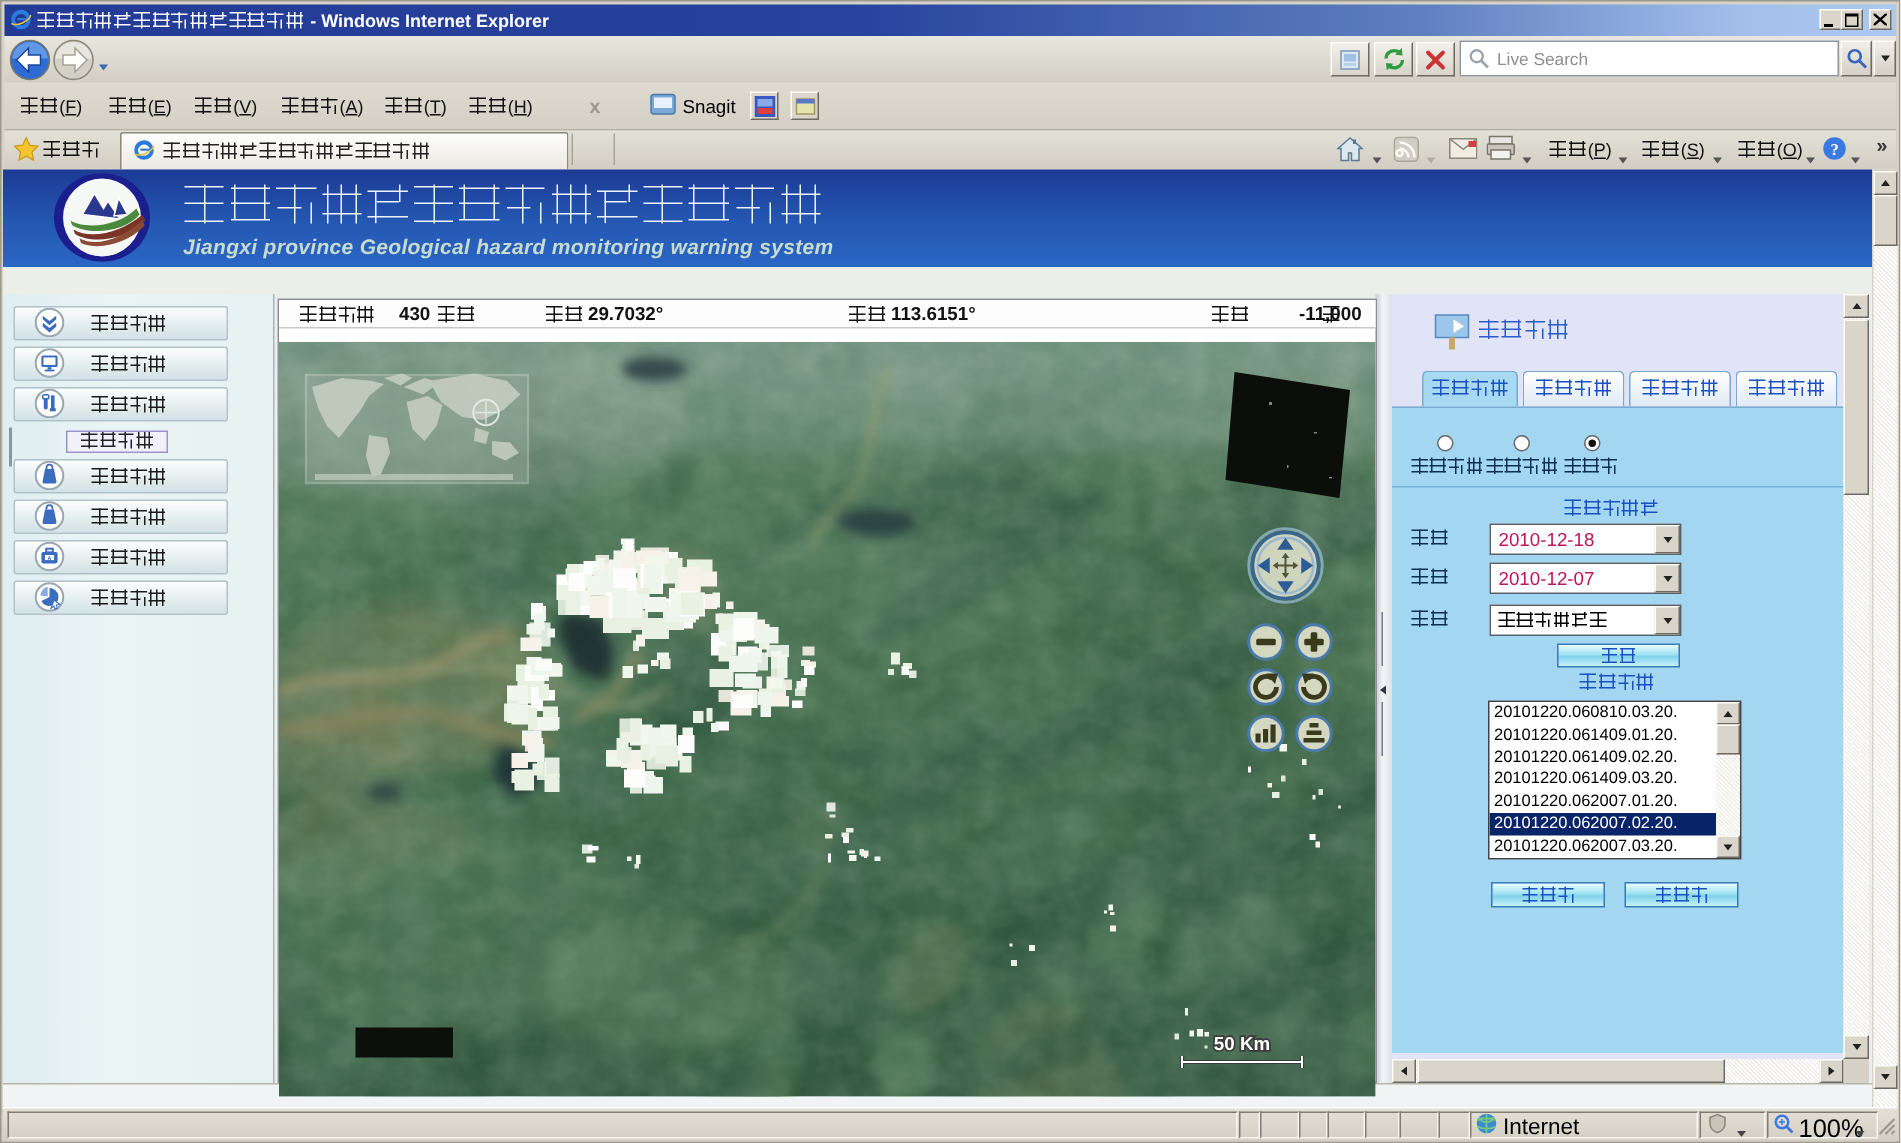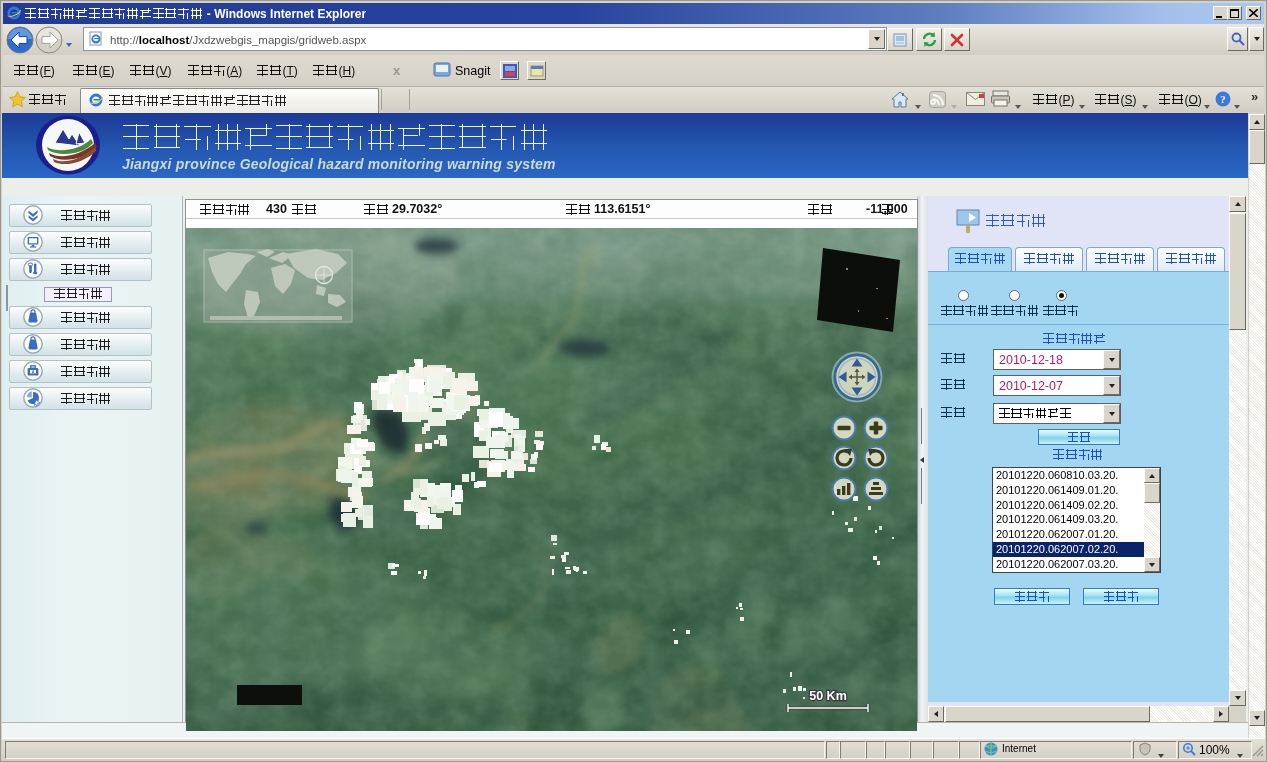--- a/index.html
+++ b/index.html
@@ -62,50 +62,47 @@
           <path d="M14 2a12 12 0 0 1 12 11H2A12 12 0 0 1 14 2z" fill="#7cb0f0" opacity="0.65"></path>
           <path d="M13 6L5 14l8 8v-4.6h8v-6.8h-8z" fill="#fff" stroke="#17459c" stroke-width="1"></path>
         </svg></span>
       <span class="ab" style="left:32px;top:2px"><svg width="28" height="28">
           <circle cx="14" cy="14" r="13" fill="#d3d0c6"></circle>
           <circle cx="14" cy="14" r="13" fill="none" stroke="#8a8678" stroke-width="1"></circle>
           <path d="M14 2a12 12 0 0 1 12 11H2A12 12 0 0 1 14 2z" fill="#ecebe4" opacity="0.8"></path>
           <path d="M15 6l8 8-8 8v-4.6H7v-6.8h8z" fill="#fdfdfb" stroke="#a5a196" stroke-width="1"></path>
         </svg></span>
       <span class="ab" style="left:63px;top:12px"><span class="tri-d" style="border-top-color:#3a6ab8"></span></span>
-      <div class="ab" style="left:80px;top:3px;width:804px;height:24px;background:#fff;border:1px solid #8a96a0;box-sizing:border-box">
-        <span class="ab" style="left:4px;top:3px;width:16px;height:16px"><svg width="16" height="16" viewBox="0 0 16 16">
-            <rect x="2" y="1" width="11" height="13" fill="#fff" stroke="#8899aa"></rect>
-            <path d="M8 5.5A4.5 4.5 0 1 0 12.5 10l-1.8.1A2.8 2.8 0 0 1 5.2 10 2.8 2.8 0 0 1 8 7.2c1.3 0 2.3.8 2.6 1.9l-4.3-.1c0 .5 0 .6.1 1h6A4.5 4.5 0 0 0 8 5.5z" fill="#2a7be0" transform="translate(0,-2)"></path>
-          </svg></span>
-        <span class="ab mono" style="left:26px;top:6px;font-size:11.5px;color:#555">http://<b style="color:#000">localhost</b>/Jxdzwebgis_mapgis/gridweb.aspx</span>
-        <span class="ab sbtn" style="right:1px;top:1px;width:17px;height:20px">
-          <span class="tri-d"></span>
-        </span>
-      </div>
       <span class="ab sbtn" style="left:884px;top:4px;width:26px;height:23px;background:linear-gradient(#f2f0ea,#d8d4ca)">
         <svg width="16" height="16" viewBox="0 0 16 16">
           <rect x="2" y="2" width="12" height="12" fill="#dce8f4" stroke="#7a96b4"></rect>
           <rect x="4" y="4" width="8" height="5" fill="#9ec2e0"></rect>
           <rect x="4" y="10" width="8" height="2" fill="#b8d0e8"></rect>
         </svg>
       </span>
       <span class="ab sbtn" style="left:913px;top:4px;width:26px;height:23px;background:linear-gradient(#f2f0ea,#d8d4ca)">
         <svg width="17" height="17" viewBox="0 0 17 17">
           <path d="M3 8a5.5 5.5 0 0 1 9.5-3.5" fill="none" stroke="#2f9c3f" stroke-width="2.2"></path>
           <path d="M13.5 1l.5 5-5-.5z" fill="#2f9c3f"></path>
           <path d="M14 9a5.5 5.5 0 0 1-9.5 3.5" fill="none" stroke="#2f9c3f" stroke-width="2.2"></path>
           <path d="M3.5 16l-.5-5 5 .5z" fill="#2f9c3f"></path>
         </svg>
       </span>
       <span class="ab sbtn" style="left:941px;top:4px;width:26px;height:23px;background:linear-gradient(#f2f0ea,#d8d4ca)">
         <svg width="14" height="14" viewBox="0 0 14 14">
           <path d="M2 2L12 12M12 2L2 12" stroke="#c33" stroke-width="2.6" stroke-linecap="round"></path>
         </svg>
       </span>
+      <div class="ab" style="left:970px;top:3px;width:253px;height:24px;background:#fff;border:1px solid #8a96a0;box-sizing:border-box">
+        <span class="ab" style="left:5px;top:4px"><svg width="14" height="14" viewBox="0 0 14 14">
+            <circle cx="5.5" cy="5.5" r="4" fill="none" stroke="#98a4b0" stroke-width="1.6"></circle>
+            <path d="M8.5 8.5L13 13" stroke="#98a4b0" stroke-width="1.8"></path>
+          </svg></span>
+        <span class="ab mono" style="left:24px;top:6px;color:#8e8e8e;font-size:11.5px">Live Search</span>
+      </div>
       <span class="ab sbtn" style="left:1224px;top:3px;width:21px;height:24px;background:linear-gradient(#f0eee8,#d4d0c6)">
         <svg width="14" height="14" viewBox="0 0 14 14">
           <circle cx="5.5" cy="5.5" r="4" fill="none" stroke="#3a66c0" stroke-width="1.8"></circle>
           <path d="M8.5 8.5L13 13" stroke="#3a66c0" stroke-width="2"></path>
         </svg>
       </span>
       <span class="ab sbtn" style="left:1246px;top:3px;width:15px;height:24px;background:linear-gradient(#f0eee8,#d4d0c6)">
         <span class="tri-d"></span>
       </span>
     </div>
@@ -277,33 +274,33 @@
     <div class="ab bi" style="left:866px;top:741px;width:17px;height:16px"></div>
     <div class="ab bi" style="left:885px;top:741px;width:23px;height:16px"></div>
     <div class="ab bi" style="left:910px;top:741px;width:21px;height:16px"></div>
     <div class="ab bi" style="left:933px;top:741px;width:24px;height:16px"></div>
     <div class="ab bi" style="left:959px;top:741px;width:19px;height:16px"></div>
     <div class="ab bi" style="left:980px;top:741px;width:150px;height:16px"></div>
     <span class="ab" style="left:984px;top:742px"><svg width="14" height="14">
         <circle cx="7" cy="7" r="6.5" fill="#3a8ad8"></circle>
         <path d="M1 5c3-2 9-2 12 0M1 9c3 2 9 2 12 0M7 0.5v13M2 2.5c2 5 8 5 10 0" fill="none" stroke="#7ac87a" stroke-width="1.2"></path>
       </svg></span>
-    <span class="ab mono" style="left:1002px;top:743px;font-size:10px;color:#000">Internet</span>
+    <span class="ab mono" style="left:1002px;top:743px;font-size:15px;color:#000">Internet</span>
     <div class="ab bi" style="left:1133px;top:741px;width:42px;height:16px"></div>
     <span class="ab" style="left:1138px;top:742px"><svg width="14" height="14">
         <path d="M2 3l5-2 5 2v4c0 3-2 5-5 6-3-1-5-3-5-6z" fill="#c8c4b8" stroke="#8a8678"></path>
       </svg></span>
     <span class="ab" style="left:1158px;top:747px"><span class="tri-d" style="border-top-color:#444"></span></span>
     <div class="ab bi" style="left:1178px;top:741px;width:72px;height:16px"></div>
     <span class="ab" style="left:1182px;top:742px"><svg width="14" height="14">
         <circle cx="6" cy="6" r="4.2" fill="none" stroke="#3a7ae0" stroke-width="1.6"></circle>
         <path d="M9 9l4 4" stroke="#3a7ae0" stroke-width="1.8"></path>
         <path d="M4 6h4M6 4v4" stroke="#3a7ae0" stroke-width="1"></path>
       </svg></span>
-    <span class="ab" style="left:1199px;top:743px;font-size:12px;color:#000">100%</span>
+    <span class="ab" style="left:1199px;top:743px;font-size:17px;color:#000">100%</span>
     <span class="ab" style="left:1237px;top:747px"><span class="tri-d" style="border-top-color:#444"></span></span>
     <span class="ab" style="left:1252px;top:745px"><svg width="12" height="12">
         <path d="M11 1L1 11M11 5L5 11M11 9L9 11" stroke="#9a968a" stroke-width="1.4"></path>
       </svg></span>
     <div class="ab" style="left:185px;top:199px;width:733px;height:523px;border:1px solid #8a9096;box-sizing:border-box;background:#fff">
       <div class="ab" style="left:0;top:0;width:731px;height:18px;background:#fdfdfd;border-bottom:1px solid #c8c8c8;font-weight:bold;color:#111;font-size:12.5px">
         <span class="ab" style="left:14px;top:3px"><i class="z za"></i><i class="z zb"></i><i class="z zc"></i><i class="z zd"></i></span>
         <span class="ab" style="left:80px;top:2px">430</span>
         <span class="ab" style="left:106px;top:3px"><i class="z za"></i><i class="z zb"></i></span>
         <span class="ab" style="left:178px;top:3px"><i class="z za"></i><i class="z zb"></i></span>

